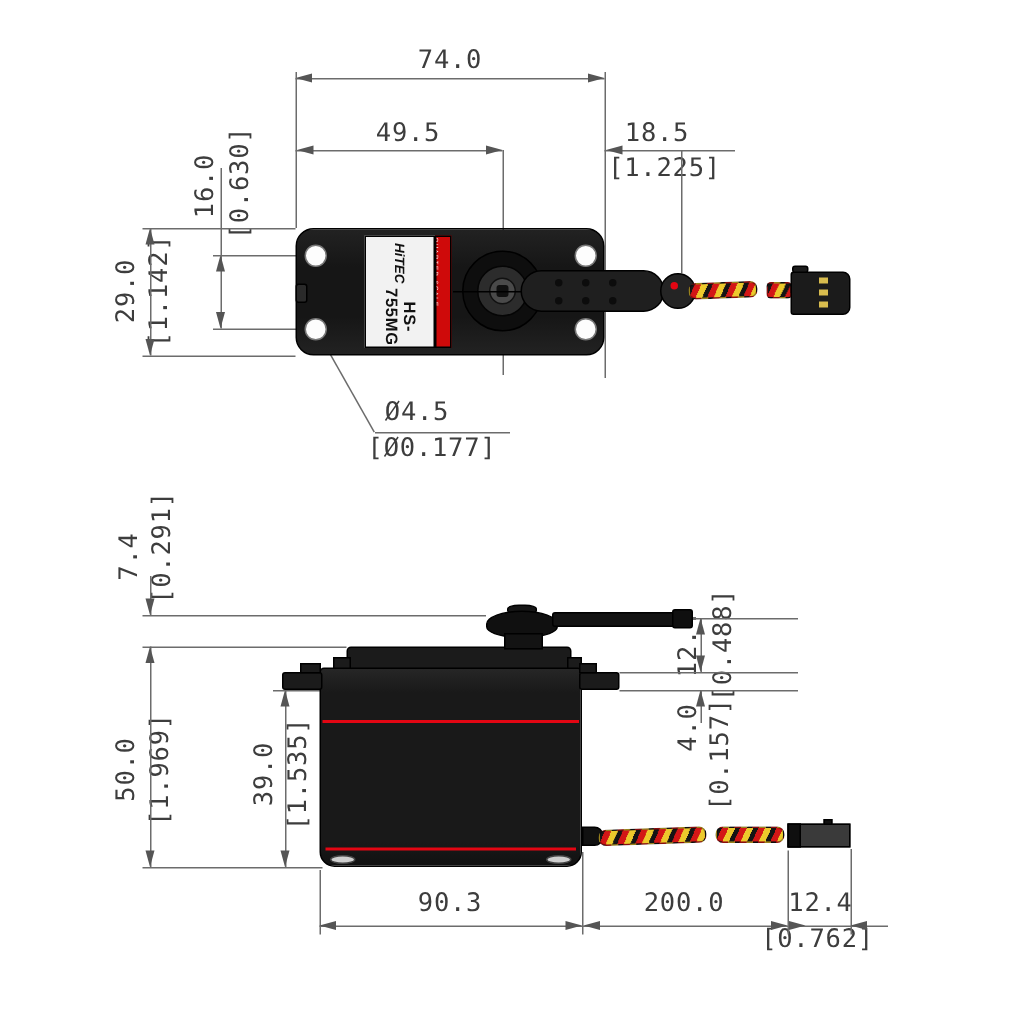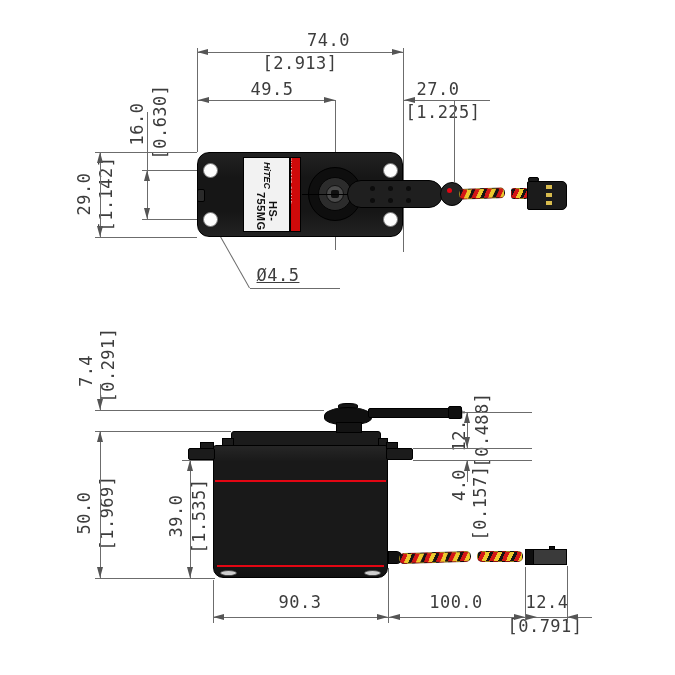--- a/index.html
+++ b/index.html
@@ -22,30 +22,30 @@
         border:1px solid rgba(0,0,0,.35);box-sizing:border-box;}
   .pin{position:absolute;width:6px;height:4px;background:#d8bc4e;}
   .redline{position:absolute;height:2px;background:#e30613;}
   .foot{position:absolute;width:17px;height:6px;border-radius:50%;background:#cfcfcf;border:1px solid #444;box-sizing:border-box;}
 </style>
 </head>
 <body>
 
 <div id="canvas">
 
-  <div class="dt" style="left:250px;top:31px;width:100px;text-align:right;">74.0</div>
-  <div class="dt" style="left:240px;top:54px;width:120px;">[2.913]</div>
+  <div class="dt" style="left:250px;top:31px;width:100px;">74.0</div>
   <div class="dt" style="left:222px;top:80px;width:100px;">49.5</div>
-  <div class="dt" style="left:398px;top:80px;width:80px;">27.0</div>
+  <div class="dt" style="left:398px;top:80px;width:80px;">18.5</div>
   <div class="dt" style="left:393px;top:103px;width:100px;">[1.225]</div>
   <div class="dt rot" style="left:107px;top:115px;width:60px;">16.0</div>
   <div class="dt rot" style="left:120px;top:113px;width:80px;">[0.630]</div>
   <div class="dt rot" style="left:54px;top:185px;width:60px;">29.0</div>
   <div class="dt rot" style="left:66px;top:185px;width:80px;">[1.142]</div>
-  <div class="dt" style="left:228px;top:266px;width:100px;text-decoration:underline;">Ø4.5</div>
+  <div class="dt" style="left:228px;top:266px;width:100px;">Ø4.5</div>
+  <div class="dt" style="left:218px;top:290px;width:140px;">[Ø0.177]</div>
 
   <div class="hl" style="left:197px;top:52px;width:206px;"></div>
   <div class="aw aL" style="left:197px;top:49px;"></div>
   <div class="aw aR" style="left:392px;top:49px;"></div>
   <div class="vl" style="left:197px;top:48px;height:104px;"></div>
   <div class="vl" style="left:403px;top:48px;height:204px;"></div>
 
   <div class="hl" style="left:197px;top:100px;width:138px;"></div>
   <div class="aw aL" style="left:198px;top:97px;"></div>
   <div class="aw aR" style="left:324px;top:97px;"></div>
@@ -113,23 +113,23 @@
   <div class="dt rot" style="left:68px;top:356px;width:80px;">[0.291]</div>
   <div class="dt rot" style="left:54px;top:504px;width:60px;">50.0</div>
   <div class="dt rot" style="left:67px;top:504px;width:80px;">[1.969]</div>
   <div class="dt rot" style="left:146px;top:507px;width:60px;">39.0</div>
   <div class="dt rot" style="left:159px;top:507px;width:80px;">[1.535]</div>
   <div class="dt rot" style="left:429px;top:421px;width:60px;">12.4</div>
   <div class="dt rot" style="left:442px;top:421px;width:80px;">[0.488]</div>
   <div class="dt rot" style="left:434px;top:476px;width:50px;">4.0</div>
   <div class="dt rot" style="left:440px;top:494px;width:80px;">[0.157]</div>
   <div class="dt" style="left:250px;top:593px;width:100px;">90.3</div>
-  <div class="dt" style="left:406px;top:593px;width:100px;">100.0</div>
+  <div class="dt" style="left:406px;top:593px;width:100px;">200.0</div>
   <div class="dt" style="left:507px;top:593px;width:80px;">12.4</div>
-  <div class="dt" style="left:495px;top:617px;width:100px;">[0.791]</div>
+  <div class="dt" style="left:495px;top:617px;width:100px;">[0.762]</div>
 
   <div class="hl" style="left:95px;top:410px;width:229px;"></div>
   <div class="hl" style="left:95px;top:431px;width:136px;"></div>
   <div class="vl" style="left:100px;top:384px;height:26px;"></div>
   <div class="aw aD" style="left:97px;top:399px;"></div>
   <div class="vl" style="left:100px;top:431px;height:147px;"></div>
   <div class="aw aU" style="left:97px;top:431px;"></div>
   <div class="aw aD" style="left:97px;top:567px;"></div>
   <div class="hl" style="left:95px;top:578px;width:120px;"></div>
   <div class="vl" style="left:190px;top:460px;height:118px;"></div>

